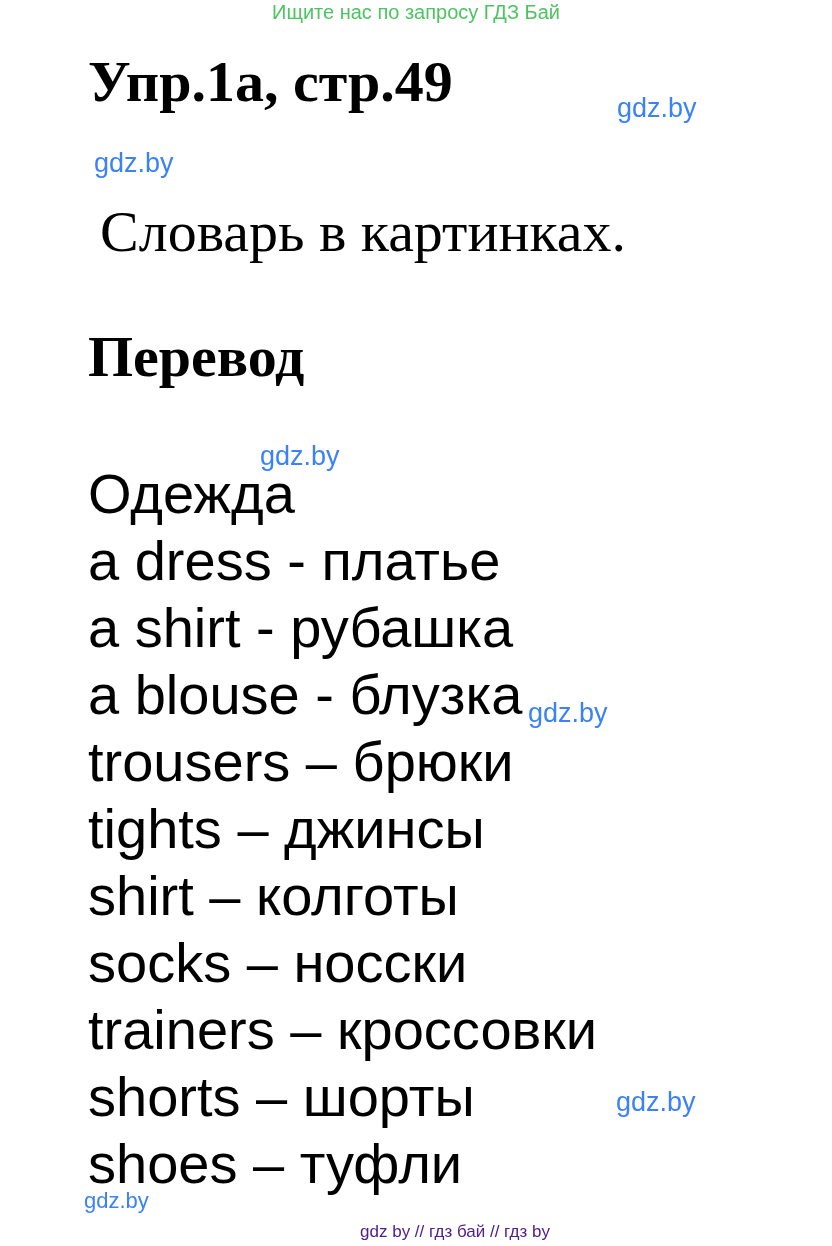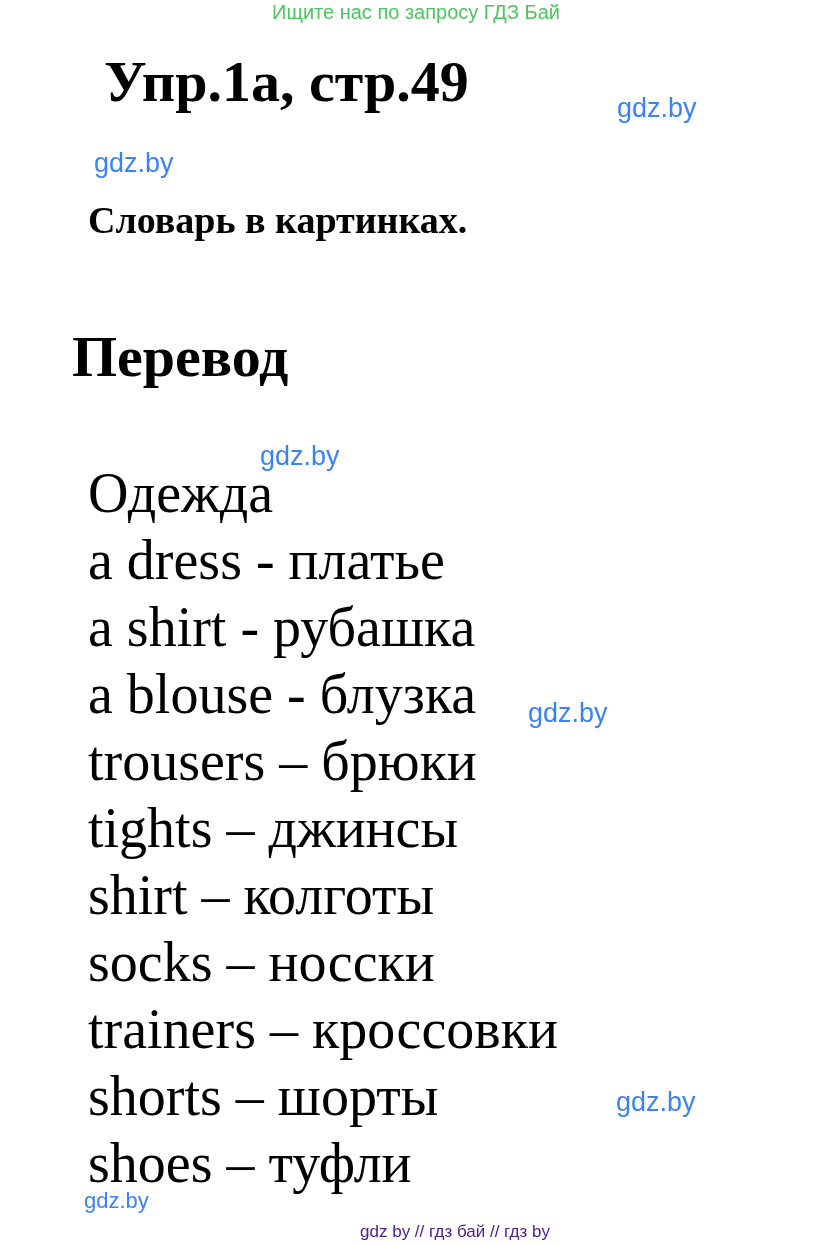--- a/index.html
+++ b/index.html
@@ -22,43 +22,43 @@
     left: 0;
     width: 100%;
     text-align: center;
     font-family: "Liberation Sans", sans-serif;
     font-size: 20px;
     line-height: 22px;
     color: #4cc45f;
   }
   .title {
     position: absolute;
-    left: 104px;
+    left: 88px;
     top: 50px;
     margin: 0;
     font-family: "Liberation Serif", serif;
     font-weight: bold;
     font-size: 58px;
     line-height: 64px;
     white-space: nowrap;
   }
   .heading {
     position: absolute;
     left: 88px;
     top: 188px;
-    margin: 0;
+    margin: 12px;
     font-family: "Liberation Serif", serif;
-    font-weight: bold;
-    font-size: 38px;
+    font-weight: normal;
+    font-size: 58px;
     line-height: 64px;
     white-space: nowrap;
   }
   .subheading {
     position: absolute;
-    left: 72px;
+    left: 88px;
     top: 325px;
     margin: 0;
     font-family: "Liberation Serif", serif;
     font-weight: bold;
     font-size: 58px;
     line-height: 64px;
     white-space: nowrap;
   }
   .wm {
     position: absolute;
@@ -71,21 +71,21 @@
   .wm1 { left: 617px; top: 92px; }
   .wm2 { left: 94px;  top: 147px; }
   .wm3 { left: 260px; top: 440px; }
   .wm4 { left: 528px; top: 697px; }
   .wm5 { left: 616px; top: 1086px; }
   .wm6 { left: 84px;  top: 1188px; font-size: 22px; line-height: 26px; }
   .vocab {
     position: absolute;
     left: 88px;
     top: 460px;
-    font-family: Liberation Serif, serif;
+    font-family: Liberation Sans, sans-serif;
     font-size: 56px;
     line-height: 67px;
     white-space: nowrap;
   }
   .vocab-line { height: 67px; }
   .footer {
     position: absolute;
     top: 1222px;
     left: 0;
     width: 100%;

